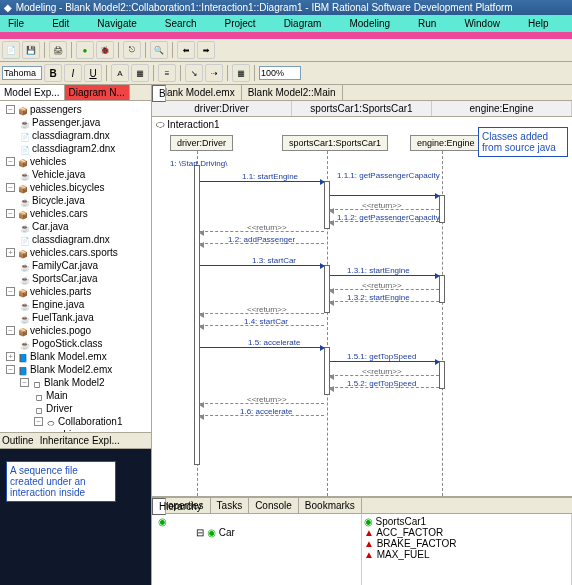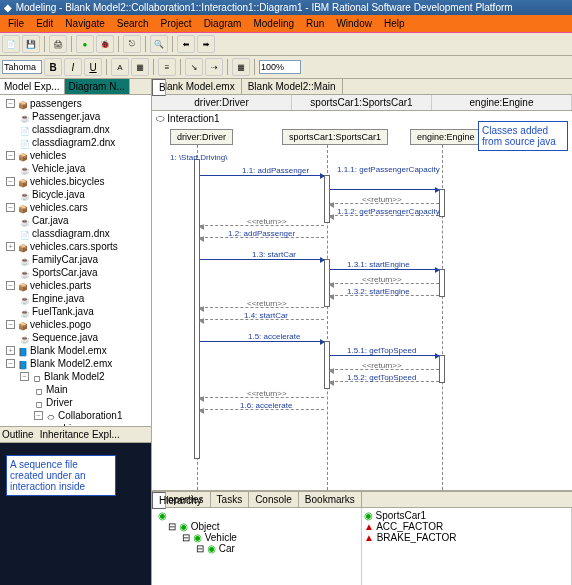--- a/index.html
+++ b/index.html
@@ -1,28 +1,28 @@
 <!DOCTYPE html>
 <html><head>
 <meta charset="utf-8">
 <style>
 *{box-sizing:border-box;margin:0;padding:0;font-family:Tahoma,Arial,sans-serif;font-size:10px}
 body{background:#ece9d8;width:572px;height:585px;overflow:hidden;color:#000}
 .titlebar{background:linear-gradient(#3a6ea5,#2a5a90);color:#fff;padding:2px 4px;font-size:11px;display:flex;align-items:center;gap:4px}
-.menubar{background:#f97316;display:flex;gap:2px;padding:1px 3px;border-bottom:1px solid #ec4899}
+.menubar{background:#5eead4;display:flex;gap:18px;padding:1px 3px;border-bottom:7px solid #ec4899}
 .menubar span{padding:2px 5px;cursor:default}
 .toolbar{background:#ece9d8;padding:2px;border-bottom:1px solid #aca899;display:flex;gap:2px;align-items:center}
 .toolbar .btn{width:18px;height:18px;border:1px solid #ccc;border-radius:2px;display:flex;align-items:center;justify-content:center;font-size:8px}
 .toolbar .sep{width:1px;height:16px;background:#aca899;margin:0 2px}
 .toolbar input{width:40px;font-size:9px;border:1px solid #7f9db9;padding:1px}
 .main{display:flex;height:calc(100% - 78px)}
 .leftpane{width:152px;display:flex;flex-direction:column;border-right:1px solid #aca899}
 .tabhdr{background:#ece9d8;display:flex;font-size:9px;border-bottom:1px solid #aca899}
 .tabhdr span{padding:2px 4px;border-right:1px solid #aca899;background:#fff}
-.tabhdr span.inact{background:#0f766e}
+.tabhdr span.inact{background:#ef4444}
 .tree{flex:1;background:#fff;overflow:auto;padding:2px;font-size:9px;line-height:13px}
 .tree .n{white-space:nowrap;display:flex;align-items:center;gap:2px}
 .tree .ic{display:inline-block;width:10px;height:10px;font-size:8px;text-align:center}
 .plus{color:#888;font-size:8px;width:9px;display:inline-block;text-align:center;border:1px solid #888;line-height:7px;margin-right:1px}
 .outline{height:160px;border-top:1px solid #aca899;background:#0f172a;display:flex;flex-direction:column}
 .outhdr{background:#ece9d8;font-size:9px;padding:2px;border-bottom:1px solid #aca899;display:flex;gap:6px}
 .callout{border:1px solid #2050c0;background:#fff;padding:3px;font-size:10px;color:#2050c0;position:absolute}
 .rightpane{flex:1;display:flex;flex-direction:column;position:relative}
 .editortabs{background:#ece9d8;display:flex;font-size:9px;border-bottom:1px solid #aca899}
 .editortabs span{padding:2px 6px;border-right:1px solid #aca899;background:#ece9d8;white-space:nowrap;overflow:hidden;max-width:170px;text-overflow:ellipsis}
@@ -192,21 +192,21 @@
           <span class="ic">☕</span>
           <span>FuelTank.java</span>
         </div>
       <div class="n" style="padding-left:4px">
           <span class="plus">−</span>
           <span class="ic">📦</span>
           <span>vehicles.pogo</span>
         </div>
       <div class="n" style="padding-left:18px">
           <span class="ic">☕</span>
-          <span>Sequence.java</span>
+          <span>PogoStick.class</span>
         </div>
       <div class="n" style="padding-left:4px">
           <span class="plus">+</span>
           <span class="ic">📘</span>
           <span>Blank Model.emx</span>
         </div>
       <div class="n" style="padding-left:4px">
           <span class="plus">−</span>
           <span class="ic">📘</span>
           <span>Blank Model2.emx</span>
@@ -262,21 +262,21 @@
       <div class="lifebox" style="left:18px">driver:Driver</div>
       <div class="lifebox" style="left:130px">sportsCar1:SportsCar1</div>
       <div class="lifebox" style="left:258px">engine:Engine</div>
       <div class="lifeline" style="left:45px"></div>
       <div class="lifeline" style="left:175px"></div>
       <div class="lifeline" style="left:290px"></div>
       <div class="act" style="left:42px;top:48px;height:300px"></div>
 
       <div class="msglbl" style="left:18px;top:42px">1: \Start Driving\</div>
       <div class="msg" style="left:48px;top:64px;width:124px"></div>
-      <div class="msglbl" style="left:90px;top:55px">1.1: addPassenger</div>
+      <div class="msglbl" style="left:90px;top:55px">1.1: startEngine</div>
       <div class="act" style="left:172px;top:64px;height:48px"></div>
 
       <div class="msg" style="left:178px;top:78px;width:109px"></div>
       <div class="msglbl" style="left:185px;top:54px">1.1.1: getPassengerCapacity</div>
       <div class="act" style="left:287px;top:78px;height:28px"></div>
       <div class="msg ret back" style="left:178px;top:92px;width:109px"></div>
       <div class="msglbl retlbl" style="left:210px;top:84px">&lt;&lt;return&gt;&gt;</div>
       <div class="msg ret back" style="left:178px;top:104px;width:109px"></div>
       <div class="msglbl" style="left:185px;top:96px">1.1.2: getPassengerCapacity</div>
 
@@ -322,25 +322,24 @@
       <div class="bottabs">
         <span>Properties</span>
         <span>Tasks</span>
         <span>Console</span>
         <span>Bookmarks</span>
         <span class="act">Hierarchy</span>
       </div>
       <div class="hier">
         <div class="col">
           <div style="padding-left:4px"><span style="color:#0a0">◉</span></div>
-          <div style="padding-left:14px">⊟ <span style="color:#0a0">◉</span> <span>Object</span></div>
-          <div style="padding-left:28px">⊟ <span style="color:#0a0">◉</span> <span>Vehicle</span></div>
           <div style="padding-left:42px">⊟ <span style="color:#0a0">◉</span> <span>Car</span></div>
         </div>
         <div class="col">
           <div><span style="color:#0a0">◉</span> <span>SportsCar1</span></div>
           <div><span style="color:#c00">▲</span> <span>ACC_FACTOR</span></div>
           <div><span style="color:#c00">▲</span> <span>BRAKE_FACTOR</span></div>
+          <div><span style="color:#c00">▲</span> <span>MAX_FUEL</span></div>
         </div>
       </div>
     </div>
   </div>
 </div>
 
 </body></html>

